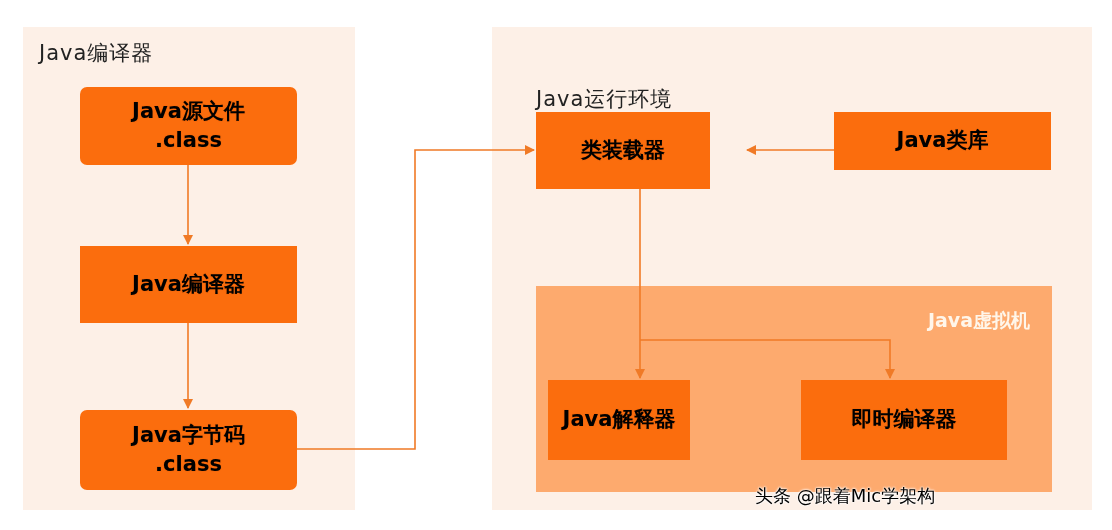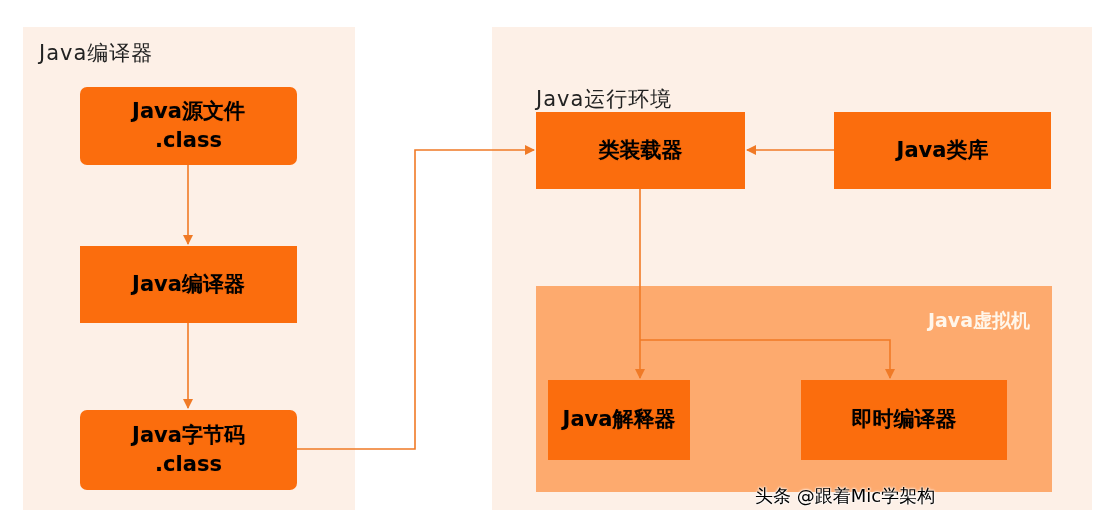--- a/index.html
+++ b/index.html
@@ -38,25 +38,25 @@
 
 <div class="box" style="left:80px;top:246px;width:217px;height:77px;">
   <span>Java编译器</span>
 </div>
 
 <div class="box rounded" style="left:80px;top:410px;width:217px;height:80px;">
   <span>Java字节码</span>
   <span>.class</span>
 </div>
 
-<div class="box" style="left:536px;top:112px;width:209px;height:77px;">
+<div class="box" style="left:536px;top:112px;width:174px;height:77px;">
   <span>类装载器</span>
 </div>
 
-<div class="box" style="left:834px;top:112px;width:217px;height:77px;">
+<div class="box" style="left:834px;top:112px;width:217px;height:58px;">
   <span>Java类库</span>
 </div>
 
 <div class="box" style="left:548px;top:380px;width:142px;height:80px;">
   <span>Java解释器</span>
 </div>
 
 <div class="box" style="left:801px;top:380px;width:206px;height:80px;">
   <span>即时编译器</span>
 </div>

